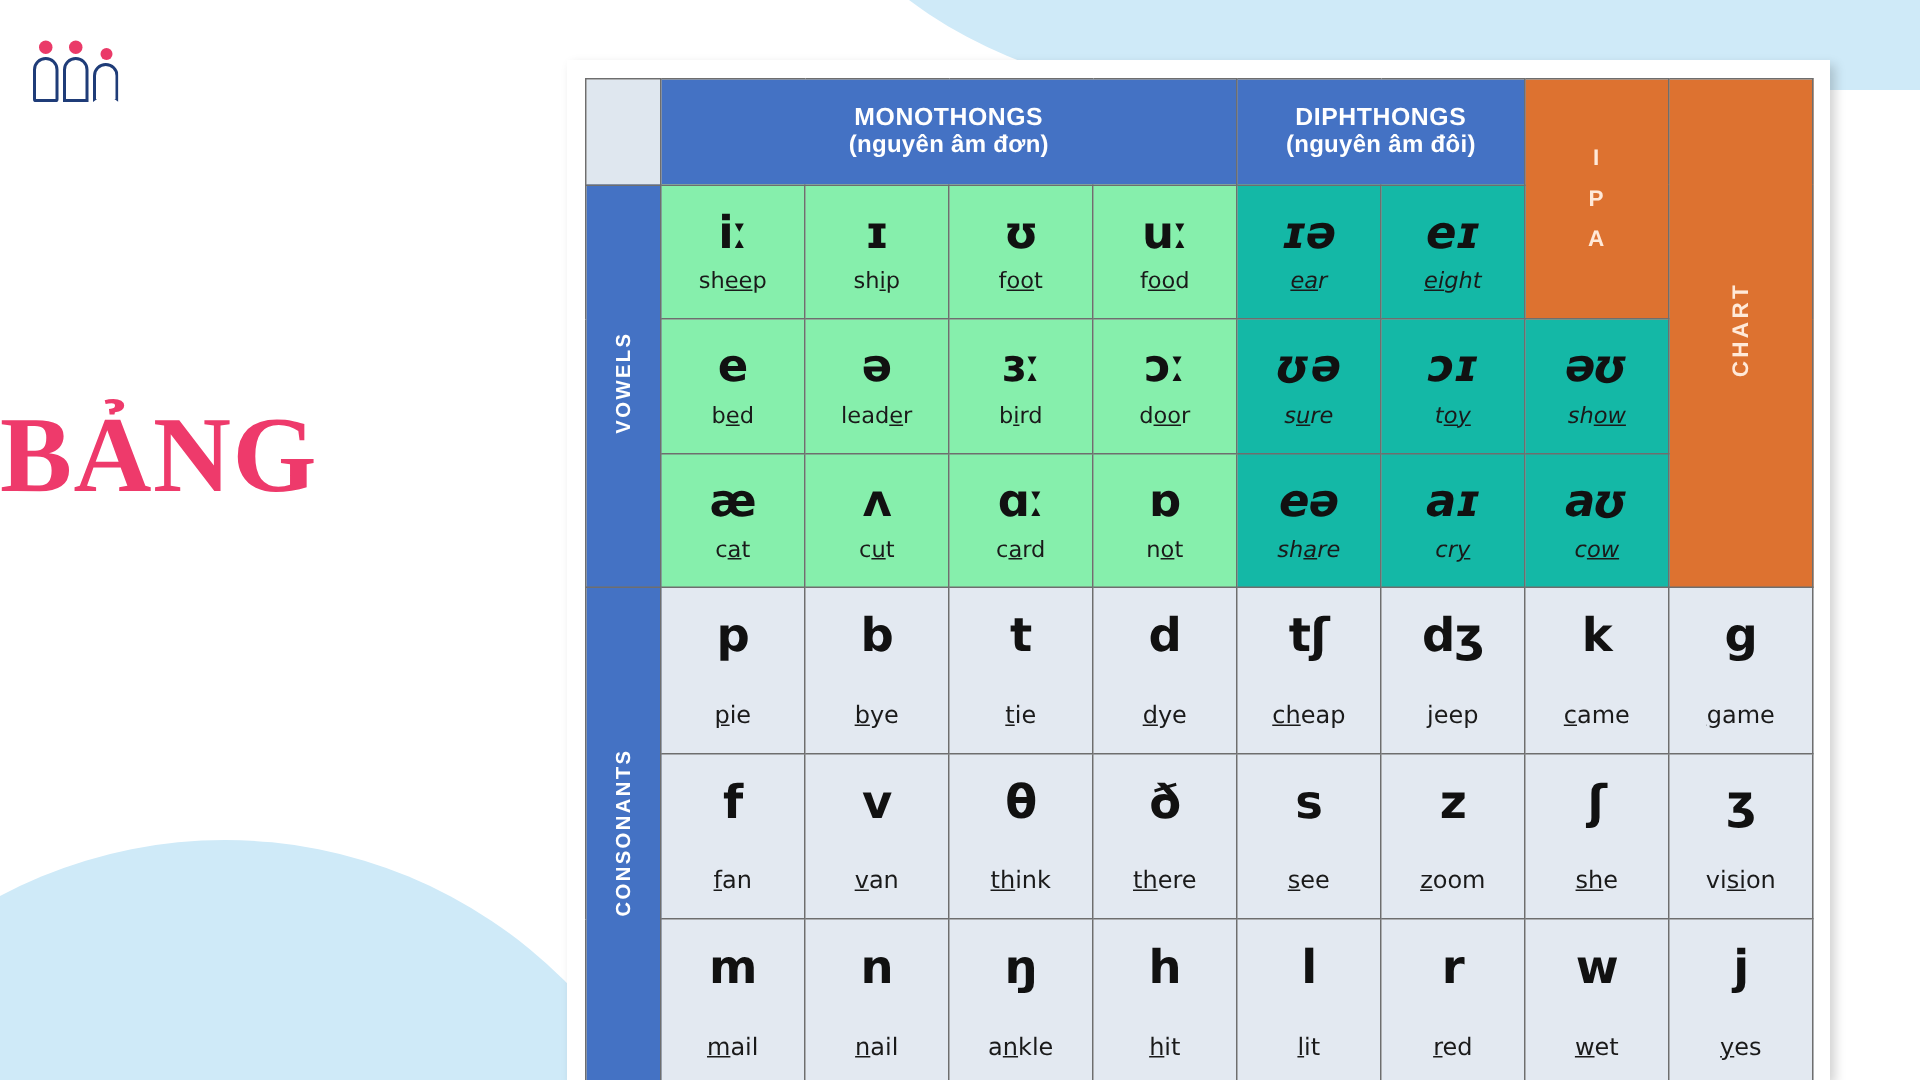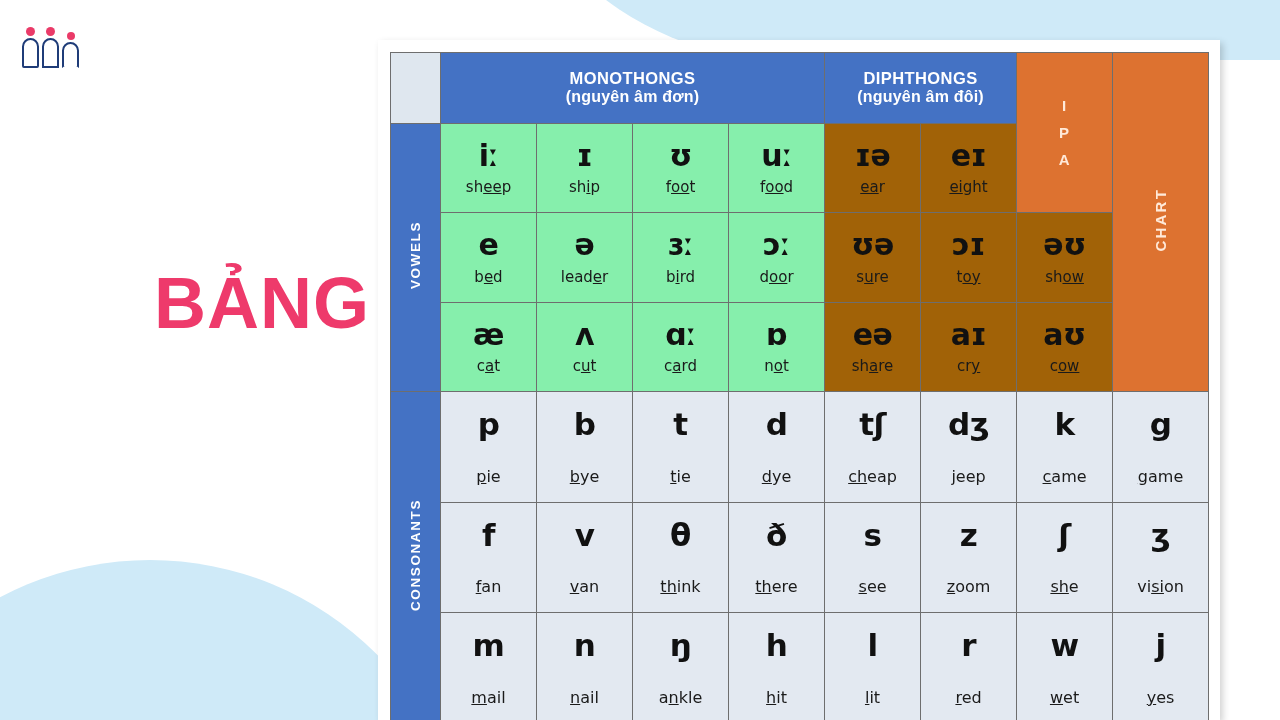--- a/index.html
+++ b/index.html
@@ -76,27 +76,28 @@
     font-size: 8.6px; font-weight: bold;
     color: #1f3c78; letter-spacing: 0.6px;
     margin-top: 2px; text-align: right;
   }
 
   
   .headline {
     position: absolute;
     left: 0px; top: 262px;
     width: 370px;
-    text-align: right;
+    text-align: left;
     color: #ee3a6b;
     font-weight: bold;
     font-size: 72px;
     line-height: 1.14;
     letter-spacing: 1px;
     z-index: 5;
+    font-family: Liberation Serif, serif;
   }
   .headline .l2 { display: block; }
 
   
   .card {
     position: absolute;
     left: 378px; top: 40px;
     width: 842px; height: 680px;
     background: #ffffff;
     padding: 12px 12px 0 12px;
@@ -169,21 +170,21 @@
   .cell .word {
     display: block;
     font-size: 15px;
     color: #1a1a1a;
     margin-top: 7px;
     font-family: "DejaVu Sans", sans-serif;
   }
   .cell .word u { text-decoration: underline; text-underline-offset: 1px; }
 
   .mono-cell { background: #86efac; }
-  .diph-cell { background: #a16207; }
+  .diph-cell { background: #14b8a6; font-style: italic; }
   .cons-cell { background: #e3e9f1; }
   .cons-cell .sym { font-size: 31px; }
   .cons-cell .word { margin-top: 26px; font-size: 16px; }
   .cons-row td.cell { height: 103px; }
 </style>
 </head>
 <body>
 
 <div id="stage">
 

